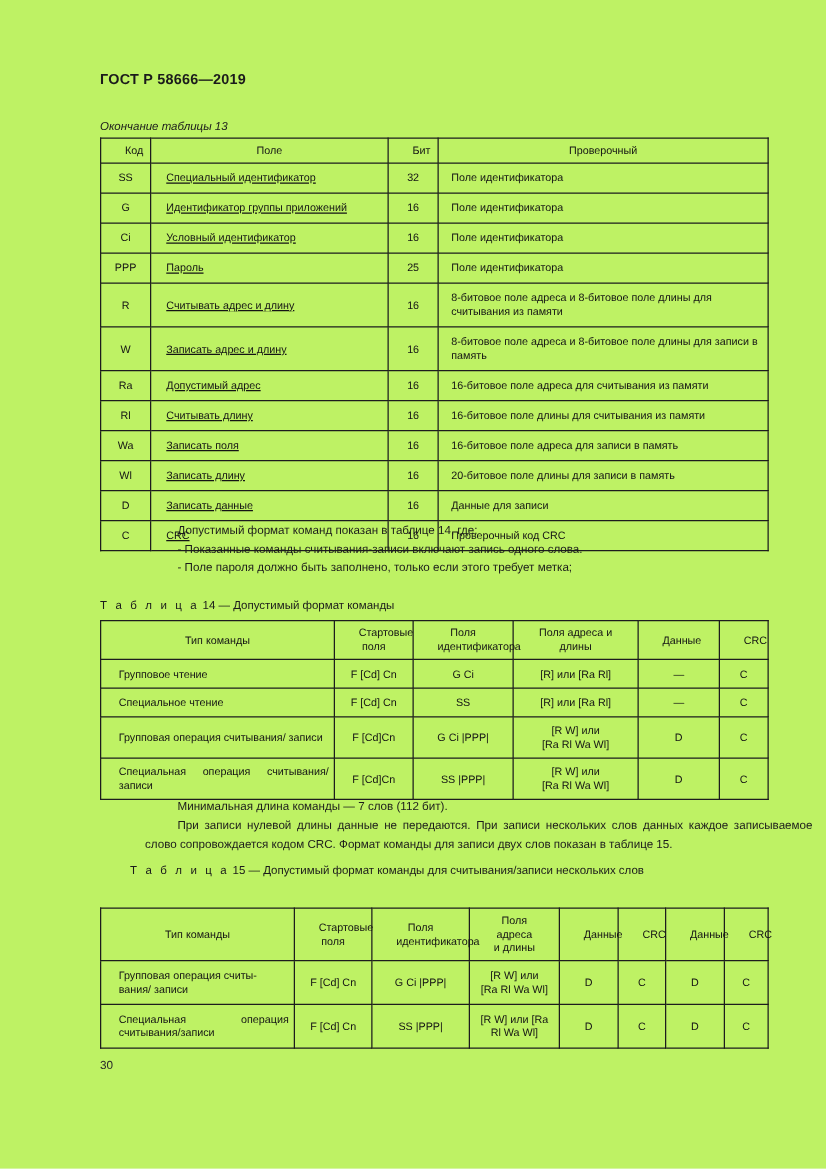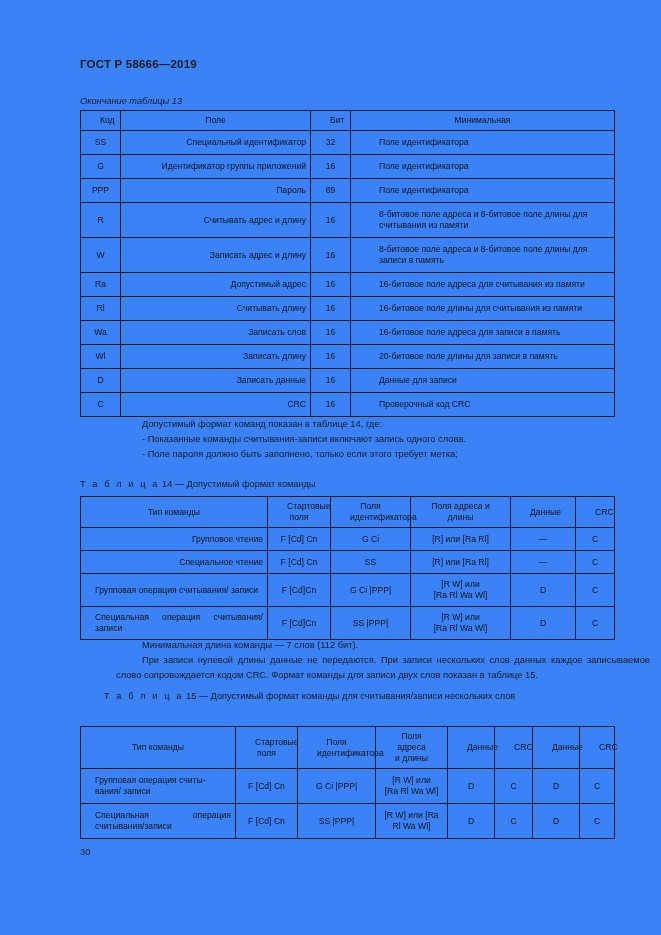--- a/index.html
+++ b/index.html
@@ -13,21 +13,21 @@
     height: 935px;
     position: relative;
     font-family: "Liberation Sans", sans-serif;
     color: #1b1b1b;
     -webkit-font-smoothing: antialiased;
   }
 
   .page {
     position: absolute;
     inset: 0;
-    background: #3b82f6;
+    background: #bef264;
   }
 
   .std-header {
     position: absolute;
     left: 80px;
     top: 58px;
     font-size: 11.5px;
     font-weight: bold;
     letter-spacing: 0.2px;
   }
@@ -70,23 +70,23 @@
   }
 
   
   #table13 {
     left: 80px;
     top: 110px;
     width: 534px;
   }
   #table13 td.code,
   #table13 th.code { text-align: center; }
-  #table13 td.field { text-align: right; padding-left: 12px; }
+  #table13 td.field { text-align: left; padding-left: 12px; text-decoration: underline; }
   #table13 td.bit { text-align: center; }
-  #table13 td.comment { text-align: left; padding-left: 28px; padding-right: 6px; }
+  #table13 td.comment { text-align: left; padding-left: 10px; padding-right: 6px; }
   #table13 th.h-field,
   #table13 th.h-comment { text-align: center; }
   #table13 tr.tall td { height: 28px; }
   #table13 tr.normal td { height: 17px; }
 
   
   .para-block {
     position: absolute;
     left: 80px;
     width: 534px;
@@ -99,21 +99,21 @@
   .para-block p.ind { text-indent: 26px; }
   .block-a { top: 417px; }
   .block-b { top: 638px; }
 
   
   #table14 {
     left: 80px;
     top: 496px;
     width: 534px;
   }
-  #table14 td.type { text-align: right; padding-left: 14px; }
+  #table14 td.type { text-align: left; padding-left: 14px; }
   #table14 td.type.just { text-align: justify; text-align-last: left; }
   #table14 td.c { text-align: center; }
   #table14 tr.r1 td { height: 16px; }
   #table14 tr.r2 td { height: 26px; }
 
   
   #table15 {
     left: 80px;
     top: 726px;
     width: 534px;
@@ -147,40 +147,46 @@
       <col style="width:40px">
       <col style="width:190px">
       <col style="width:40px">
       <col style="width:264px">
     </colgroup>
     <thead>
       <tr>
         <th class="code">Код</th>
         <th class="h-field">Поле</th>
         <th class="code">Бит</th>
-        <th class="h-comment">Минимальная</th>
+        <th class="h-comment">Проверочный</th>
       </tr>
     </thead>
     <tbody>
       <tr class="normal">
         <td class="code">SS</td>
         <td class="field">Специальный идентификатор</td>
         <td class="bit">32</td>
         <td class="comment">Поле идентификатора</td>
       </tr>
       <tr class="normal">
         <td class="code">G</td>
         <td class="field">Идентификатор группы приложений</td>
         <td class="bit">16</td>
         <td class="comment">Поле идентификатора</td>
       </tr>
       <tr class="normal">
+        <td class="code">Ci</td>
+        <td class="field">Условный идентификатор</td>
+        <td class="bit">16</td>
+        <td class="comment">Поле идентификатора</td>
+      </tr>
+      <tr class="normal">
         <td class="code">PPP</td>
         <td class="field">Пароль</td>
-        <td class="bit">89</td>
+        <td class="bit">25</td>
         <td class="comment">Поле идентификатора</td>
       </tr>
       <tr class="tall">
         <td class="code">R</td>
         <td class="field">Считывать адрес и длину</td>
         <td class="bit">16</td>
         <td class="comment">8-битовое поле адреса и 8-битовое поле длины для считывания из памяти</td>
       </tr>
       <tr class="tall">
         <td class="code">W</td>
@@ -195,21 +201,21 @@
         <td class="comment">16-битовое поле адреса для считывания из памяти</td>
       </tr>
       <tr class="normal">
         <td class="code">Rl</td>
         <td class="field">Считывать длину</td>
         <td class="bit">16</td>
         <td class="comment">16-битовое поле длины для считывания из памяти</td>
       </tr>
       <tr class="normal">
         <td class="code">Wa</td>
-        <td class="field">Записать слов</td>
+        <td class="field">Записать поля</td>
         <td class="bit">16</td>
         <td class="comment">16-битовое поле адреса для записи в память</td>
       </tr>
       <tr class="normal">
         <td class="code">Wl</td>
         <td class="field">Записать длину</td>
         <td class="bit">16</td>
         <td class="comment">20-битовое поле длины для записи в память</td>
       </tr>
       <tr class="normal">

